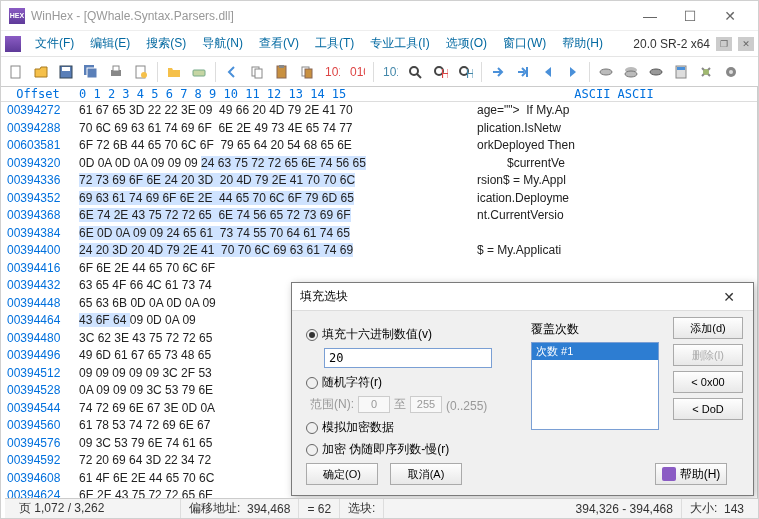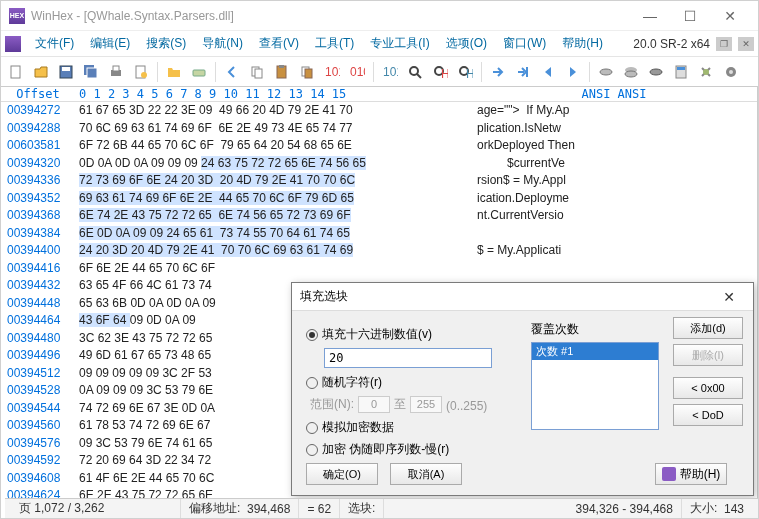--- a/index.html
+++ b/index.html
@@ -246,21 +246,21 @@
         <circle cx="8" cy="8" r="2" fill="#ddd"></circle>
       </svg>
     </div>
 </div>
 
 <div class="content">
   <div class="hex-pane" style="flex:1">
     <div class="hex-header">
       <div class="offset-hdr">Offset</div>
       <div class="bytes-hdr"> 0  1  2  3  4  5  6  7   8  9 10 11 12 13 14 15</div>
-      <div class="ascii-hdr">ANSI ANSI</div>
+      <div class="ascii-hdr">ASCII ASCII</div>
     </div>
     <div class="hex-body" id="hex-body">
         <div class="hex-row"><span class="offset">00394272</span><span class="bytes">61 67 65 3D 22 22 3E 09  49 66 20 4D 79 2E 41 70</span><span class="ascii">age=""&gt;  If My.Ap</span></div>
         <div class="hex-row"><span class="offset">00394288</span><span class="bytes">70 6C 69 63 61 74 69 6F  6E 2E 49 73 4E 65 74 77</span><span class="ascii">plication.IsNetw</span></div>
         <div class="hex-row"><span class="offset">00603581</span><span class="bytes">6F 72 6B 44 65 70 6C 6F  79 65 64 20 54 68 65 6E</span><span class="ascii">orkDeployed Then</span></div>
         <div class="hex-row"><span class="offset">00394320</span><span class="bytes"><span>0D 0A 0D 0A 09 09 09 </span><span class="sel">24 63 75 72 72 65 6E 74 56 65</span></span><span class="ascii">         $currentVe</span></div>
         <div class="hex-row"><span class="offset">00394336</span><span class="bytes"><span></span><span class="sel">72 73 69 6F 6E 24 20 3D  20 4D 79 2E 41 70 70 6C</span></span><span class="ascii">rsion$ = My.Appl</span></div>
         <div class="hex-row"><span class="offset">00394352</span><span class="bytes"><span></span><span class="sel">69 63 61 74 69 6F 6E 2E  44 65 70 6C 6F 79 6D 65</span></span><span class="ascii">ication.Deployme</span></div>
         <div class="hex-row"><span class="offset">00394368</span><span class="bytes"><span></span><span class="sel">6E 74 2E 43 75 72 72 65  6E 74 56 65 72 73 69 6F</span></span><span class="ascii">nt.CurrentVersio</span></div>
         <div class="hex-row"><span class="offset">00394384</span><span class="bytes"><span></span><span class="sel">6E 0D 0A 09 09 24 65 61  73 74 55 70 64 61 74 65</span></span></div>
@@ -317,21 +317,21 @@
     </div>
     <div class="dlg-right" style="margin-right:80px">
       <div>覆盖次数</div>
       <div class="listbox">
         <div class="list-item">次数 #1</div>
       </div>
     </div>
     <div class="dlg-btns">
       <div class="dlg-btn">添加(d)</div>
       <div class="dlg-btn disabled">删除(l)</div>
-      <div class="dlg-btn" style="margin-top:6px">&lt; 0x00</div>
+      <div class="dlg-btn" style="">&lt; 0x00</div>
       <div class="dlg-btn">&lt; DoD</div>
     </div>
     <div class="dlg-bottom">
       <div class="dlg-btn">确定(O)</div>
       <div class="dlg-btn">取消(A)</div>
       <div class="dlg-btn help-btn">
           <span class="help-ico"></span>
           <span>帮助(H)</span>
         </div>
     </div>

